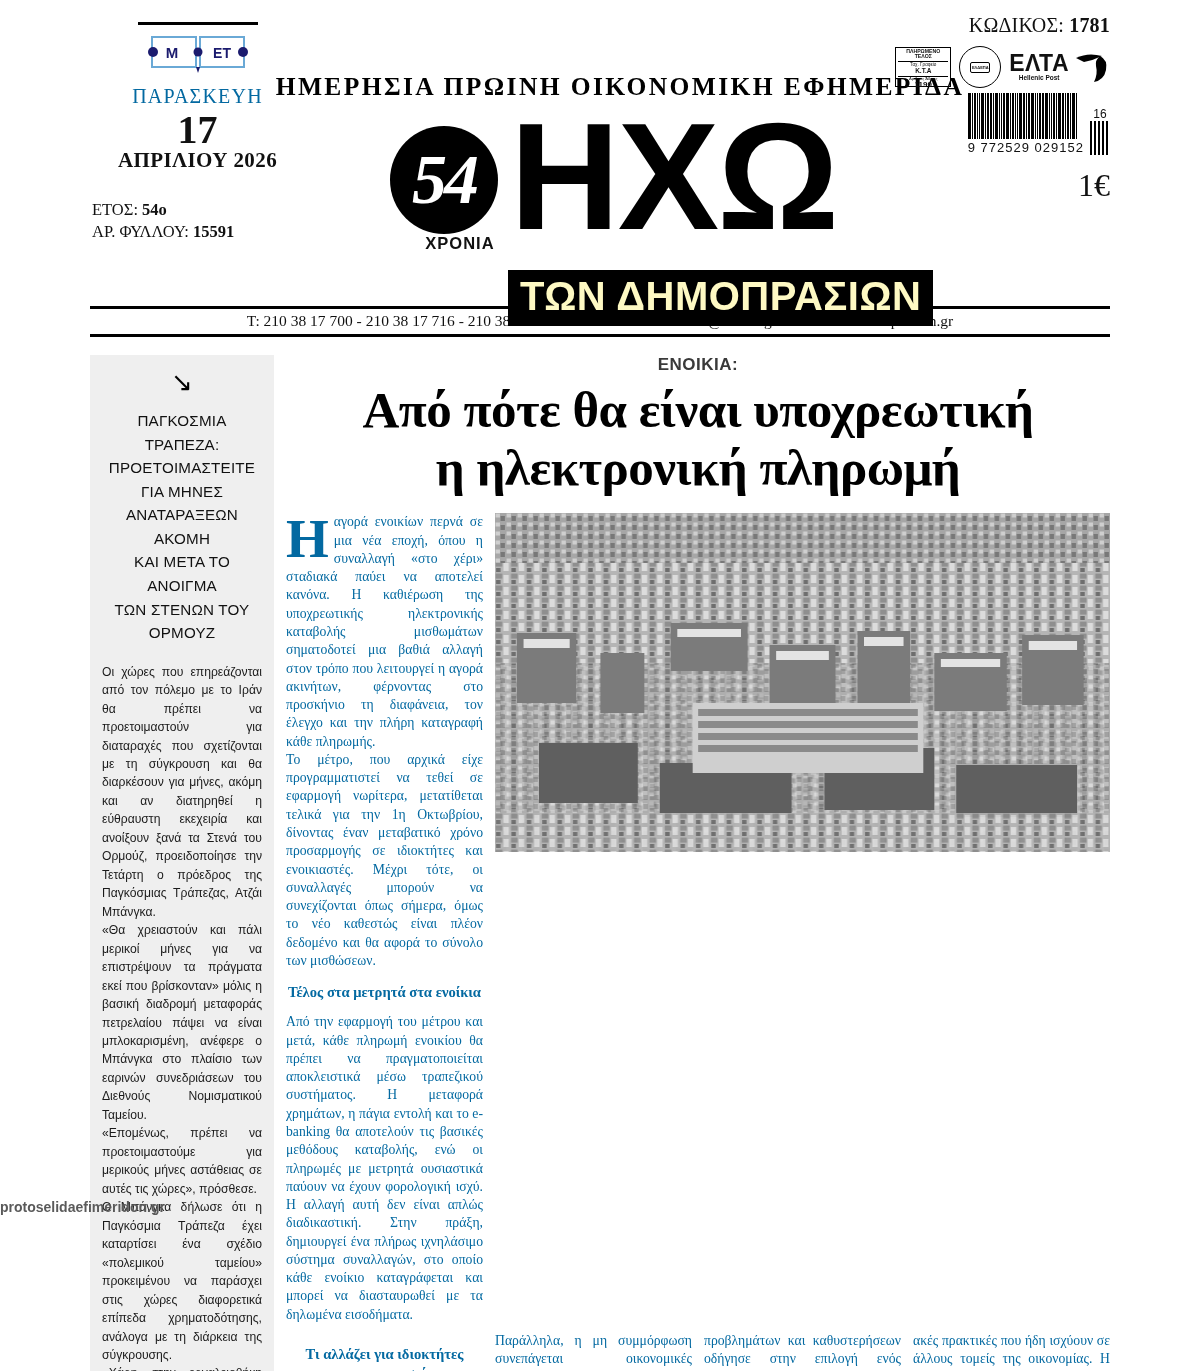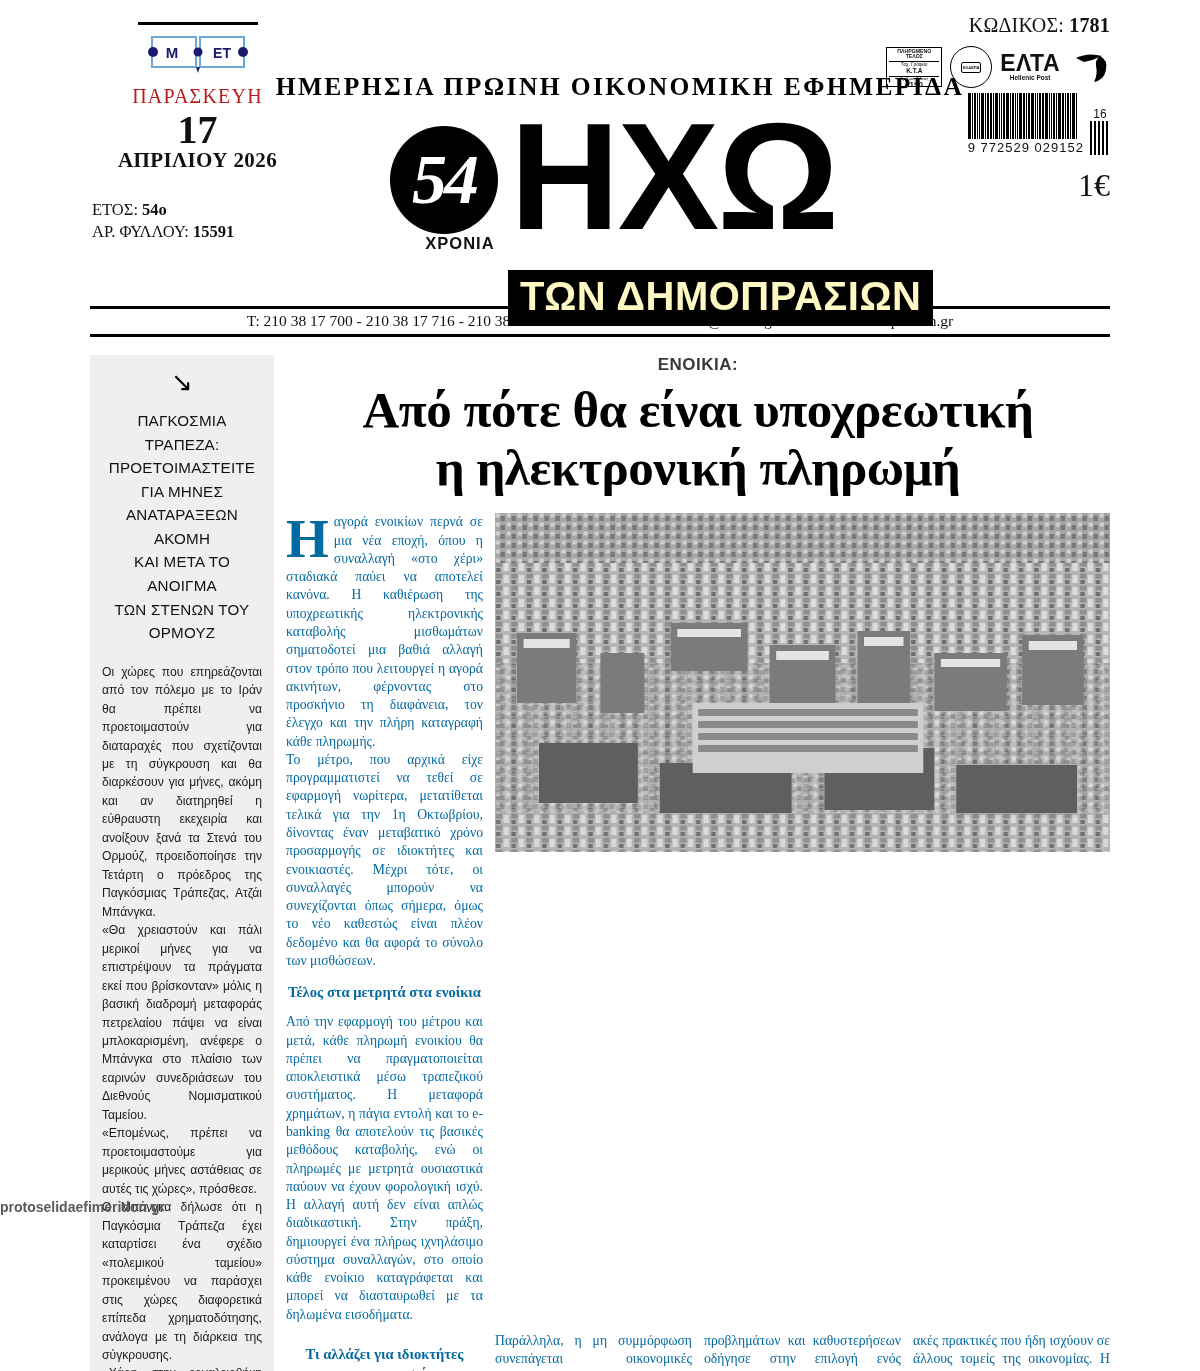--- a/index.html
+++ b/index.html
@@ -25,21 +25,21 @@
     font-size:25.5px; font-weight:700; letter-spacing:2.4px;
     color:#000;
   }
 
   
   .left-block { position:absolute; left:0; top:22px; width:215px; text-align:center; }
   .rule-top { border-top:3px solid #000; width:120px; margin:0 auto 8px auto; }
   .met-logo { width:112px; height:44px; margin:0 auto; position:relative; }
   .met-logo svg { display:block; }
   .dayname {
-    font-size:20px; letter-spacing:1.2px; margin-top:8px; color:#b91c1c;
+    font-size:20px; letter-spacing:1.2px; margin-top:8px; color:#0369a1;
     font-family:"Liberation Serif", serif;
   }
   .daynum { font-size:40px; font-weight:700; line-height:1.0; margin-top:2px; }
   .monthyear { font-size:21px; font-weight:700; letter-spacing:0.4px; margin-top:-2px; }
   .issue { margin-top:26px; text-align:left; padding-left:2px; font-size:16.5px; line-height:1.35; }
   .issue b { font-weight:700; }
 
   
   .logo-wrap { position:absolute; left:292px; top:118px; width:560px; height:190px; }
   .badge54 {
@@ -85,21 +85,21 @@
   .paid-box .l4 { font-size:6.5px; font-weight:700; }
   .paid-box .l5 { font-size:4.2px; border-top:0.8px solid #000; margin-top:1px; padding-top:0.5px;}
   .paid-box .l6 { font-size:8px; font-weight:700; }
   .round-stamp {
     width:42px; height:42px; border-radius:50%; border:1.6px solid #000;
     display:flex; align-items:center; justify-content:center;
     font-size:4px; font-family:"Liberation Sans", sans-serif; position:relative;
   }
   .round-stamp .inner { width:20px; height:11px; border:1.2px solid #000; border-radius:2px; font-size:4px;
      display:flex;align-items:center;justify-content:center; font-weight:700;}
-  .elta { display:flex; align-items:center; gap:12px; }
+  .elta { display:flex; align-items:center; gap:3px; }
   .elta-txt { font-family:"Liberation Sans", sans-serif; text-align:center; }
   .elta-txt .big { font-size:23px; font-weight:700; letter-spacing:0.5px; line-height:0.95;}
   .elta-txt .small { font-size:6.5px; font-weight:700; }
   .barcode-wrap { display:flex; justify-content:flex-end; align-items:flex-end; gap:6px; margin-top:4px;}
   .barcode { height:46px; display:flex; align-items:flex-end; }
   .barcode i { display:inline-block; background:#000; height:46px; margin-right:1px; }
   .bc-num { font-family:"Liberation Sans", sans-serif; font-size:13px; letter-spacing:1px; text-align:right; margin-top:1px;}
   .addon { text-align:center; }
   .addon .n { font-family:"Liberation Sans", sans-serif; font-size:12px; }
   .addon .bars { height:34px; display:flex; align-items:flex-end; justify-content:center;}

